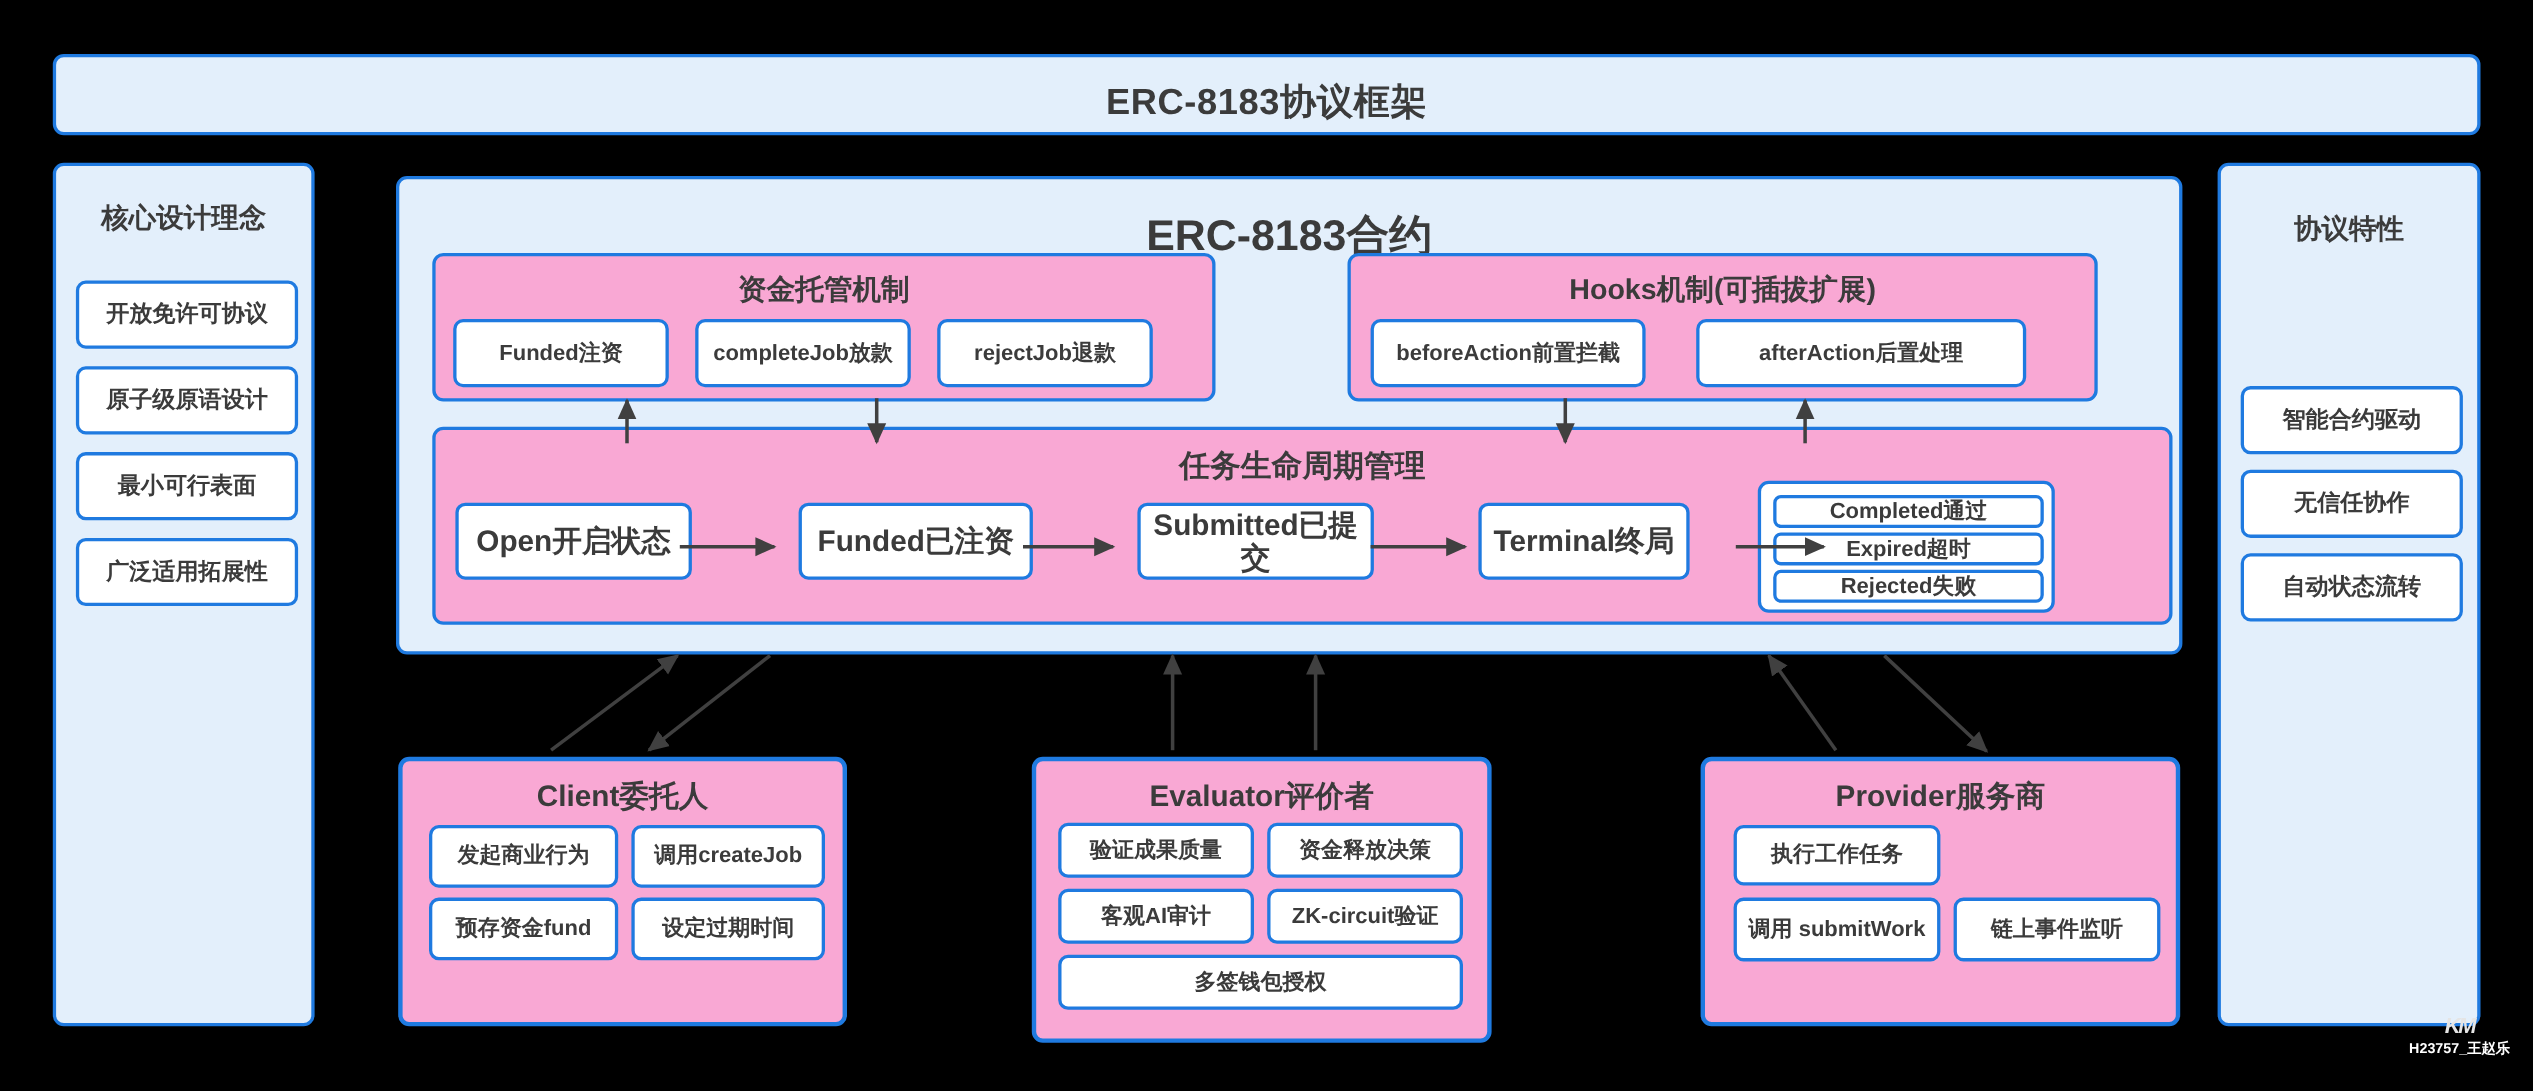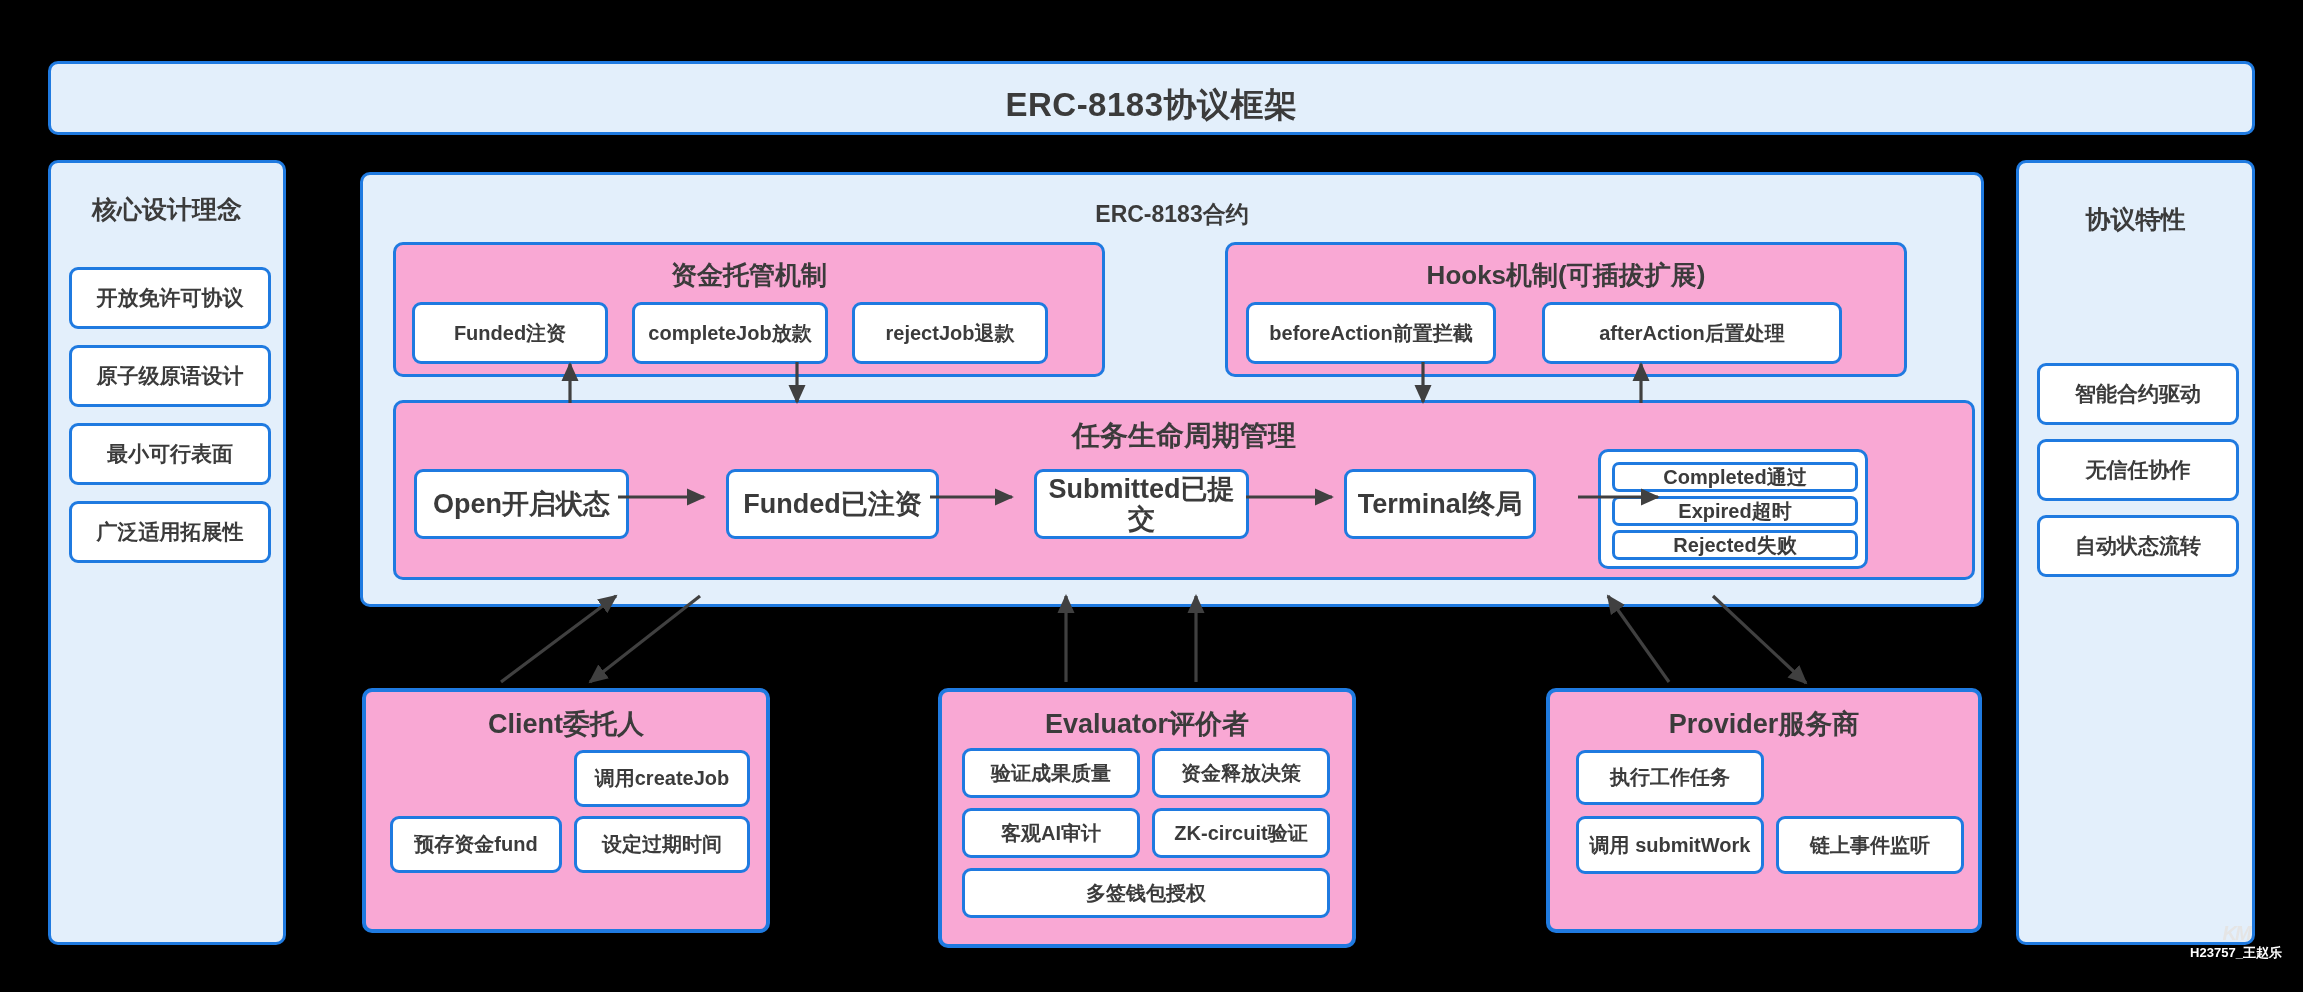--- a/index.html
+++ b/index.html
@@ -6,21 +6,21 @@
   body{
     width:2303px;height:992px;overflow:hidden;position:relative;
     font-family:"Liberation Sans","DejaVu Sans",sans-serif;
     color:#333;
   }
   .stage{position:absolute;inset:0;}
 
   
   .panel{
     background:#e3effb;border:3px solid #1f7ae0;border-radius:10px;
-    box-sizing:border-box;position:absolute;margin-top:12px;
+    box-sizing:border-box;position:absolute;
   }
   .wbox{
     background:#f9a8d4;border:3px solid #1f7ae0;border-radius:10px;
     box-sizing:border-box;position:absolute;
   }
   .leaf{
     background:#ffffff;border:3px solid #1f7ae0;border-radius:9px;
     box-sizing:border-box;position:absolute;
     display:flex;align-items:center;justify-content:center;text-align:center;
     font-weight:bold;color:#3b3b3b;line-height:1.12;padding:2px 6px;
@@ -36,21 +36,21 @@
 
   
   #left-panel{left:48px;top:148px;width:238px;height:785px;}
   #left-panel .hdr{top:30px;font-size:25px;}
   #right-panel{left:2016px;top:148px;width:239px;height:785px;}
   #right-panel .hdr{top:40px;font-size:25px;}
   .side-item{left:18px;width:202px;height:62px;font-size:21px;}
 
   
   #contract{left:360px;top:160px;width:1624px;height:435px;}
-  #contract .hdr{top:24px;font-size:23px;}
+  #contract .hdr{top:24px;font-size:39px;}
 
   
   #escrow{left:30px;top:67px;width:712px;height:135px;}
   #escrow .hdr{top:13px;font-size:26px;}
   #hooks{left:862px;top:67px;width:682px;height:135px;}
   #hooks .hdr{top:13px;font-size:26px;}
   .sub-leaf{top:57px;height:62px;font-size:20px;}
 
   
   #lifecycle{left:30px;top:225px;width:1582px;height:180px;}
@@ -132,20 +132,21 @@
       <div id="terminal-group">
         <div class="leaf term-leaf" style="top:10px">Completed通过</div>
         <div class="leaf term-leaf" style="top:44px">Expired超时</div>
         <div class="leaf term-leaf" style="top:78px">Rejected失败</div>
       </div>
     </div>
   </div>
 
   <div class="wbox actor" id="client">
     <div class="hdr">Client委托人</div>
+    <div class="leaf actor-leaf" style="left:24px;top:58px;width:172px;height:57px">发起商业行为</div>
     <div class="leaf actor-leaf" style="left:208px;top:58px;width:176px;height:57px">调用createJob</div>
     <div class="leaf actor-leaf" style="left:24px;top:124px;width:172px;height:57px">预存资金fund</div>
     <div class="leaf actor-leaf" style="left:208px;top:124px;width:176px;height:57px">设定过期时间</div>
   </div>
 
   <div class="wbox actor" id="evaluator">
     <div class="hdr">Evaluator评价者</div>
     <div class="leaf actor-leaf" style="left:20px;top:56px;width:178px;height:50px">验证成果质量</div>
     <div class="leaf actor-leaf" style="left:210px;top:56px;width:178px;height:50px">资金释放决策</div>
     <div class="leaf actor-leaf" style="left:20px;top:116px;width:178px;height:50px">客观AI审计</div>

